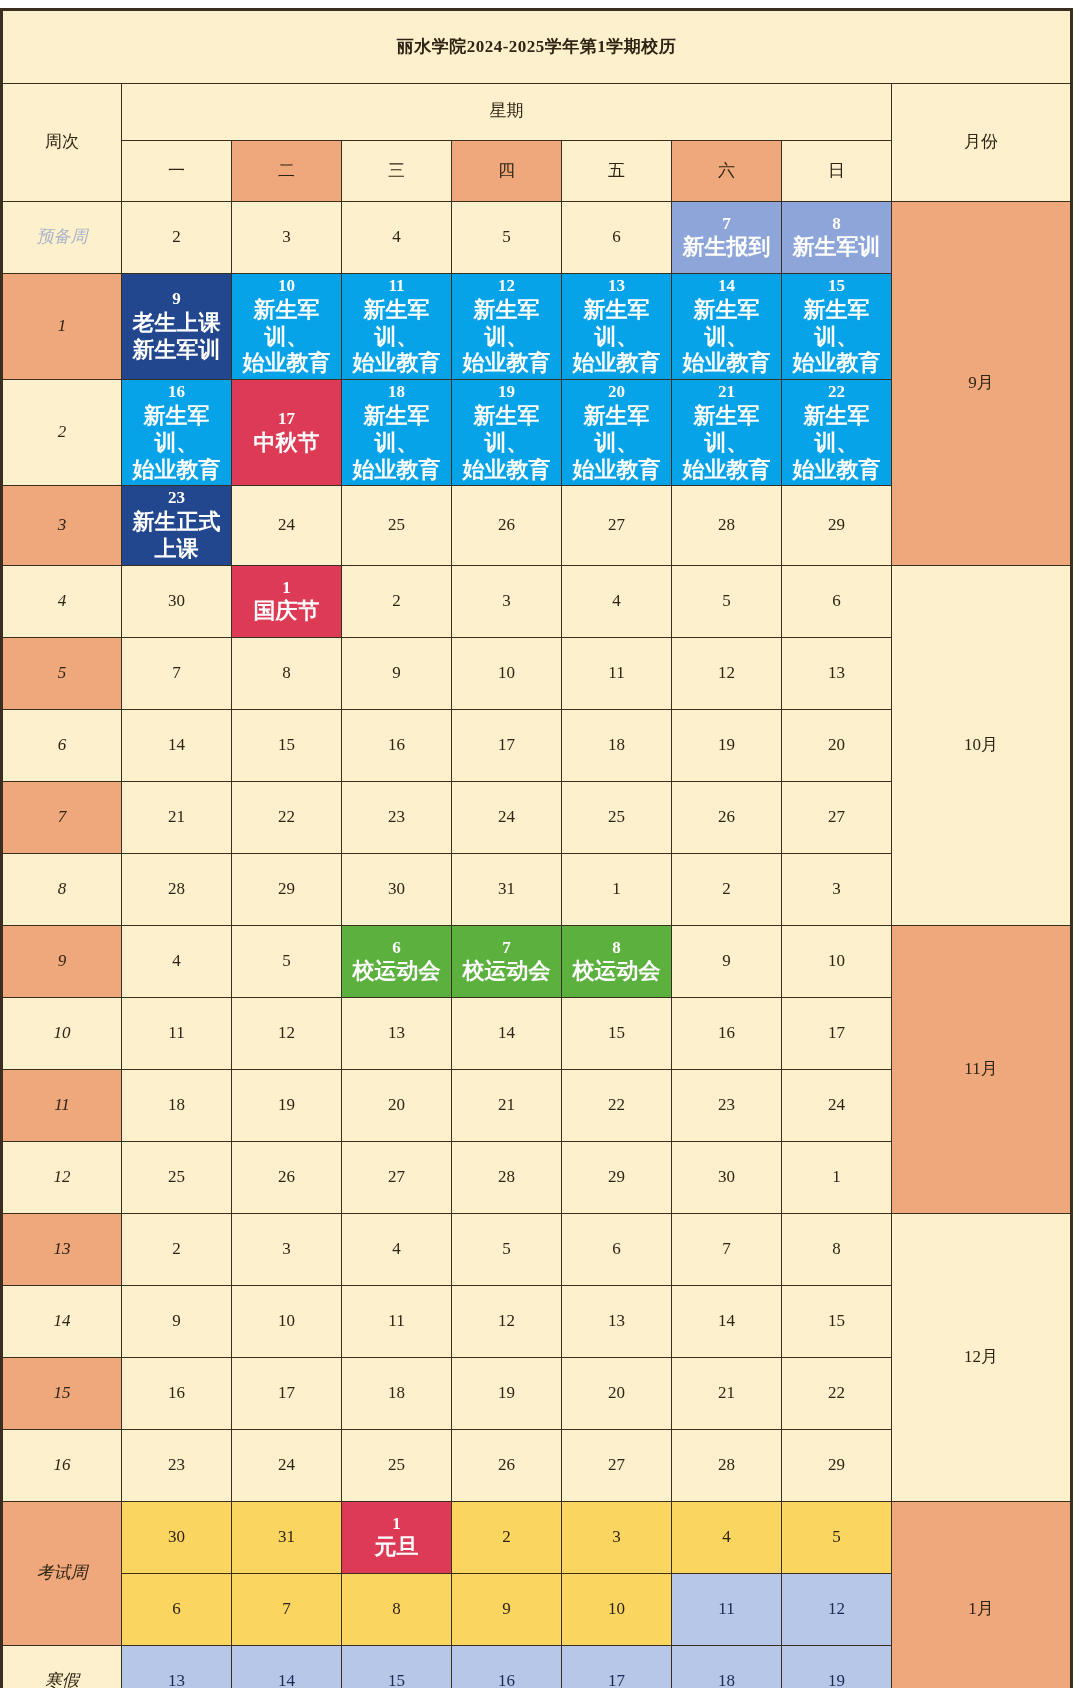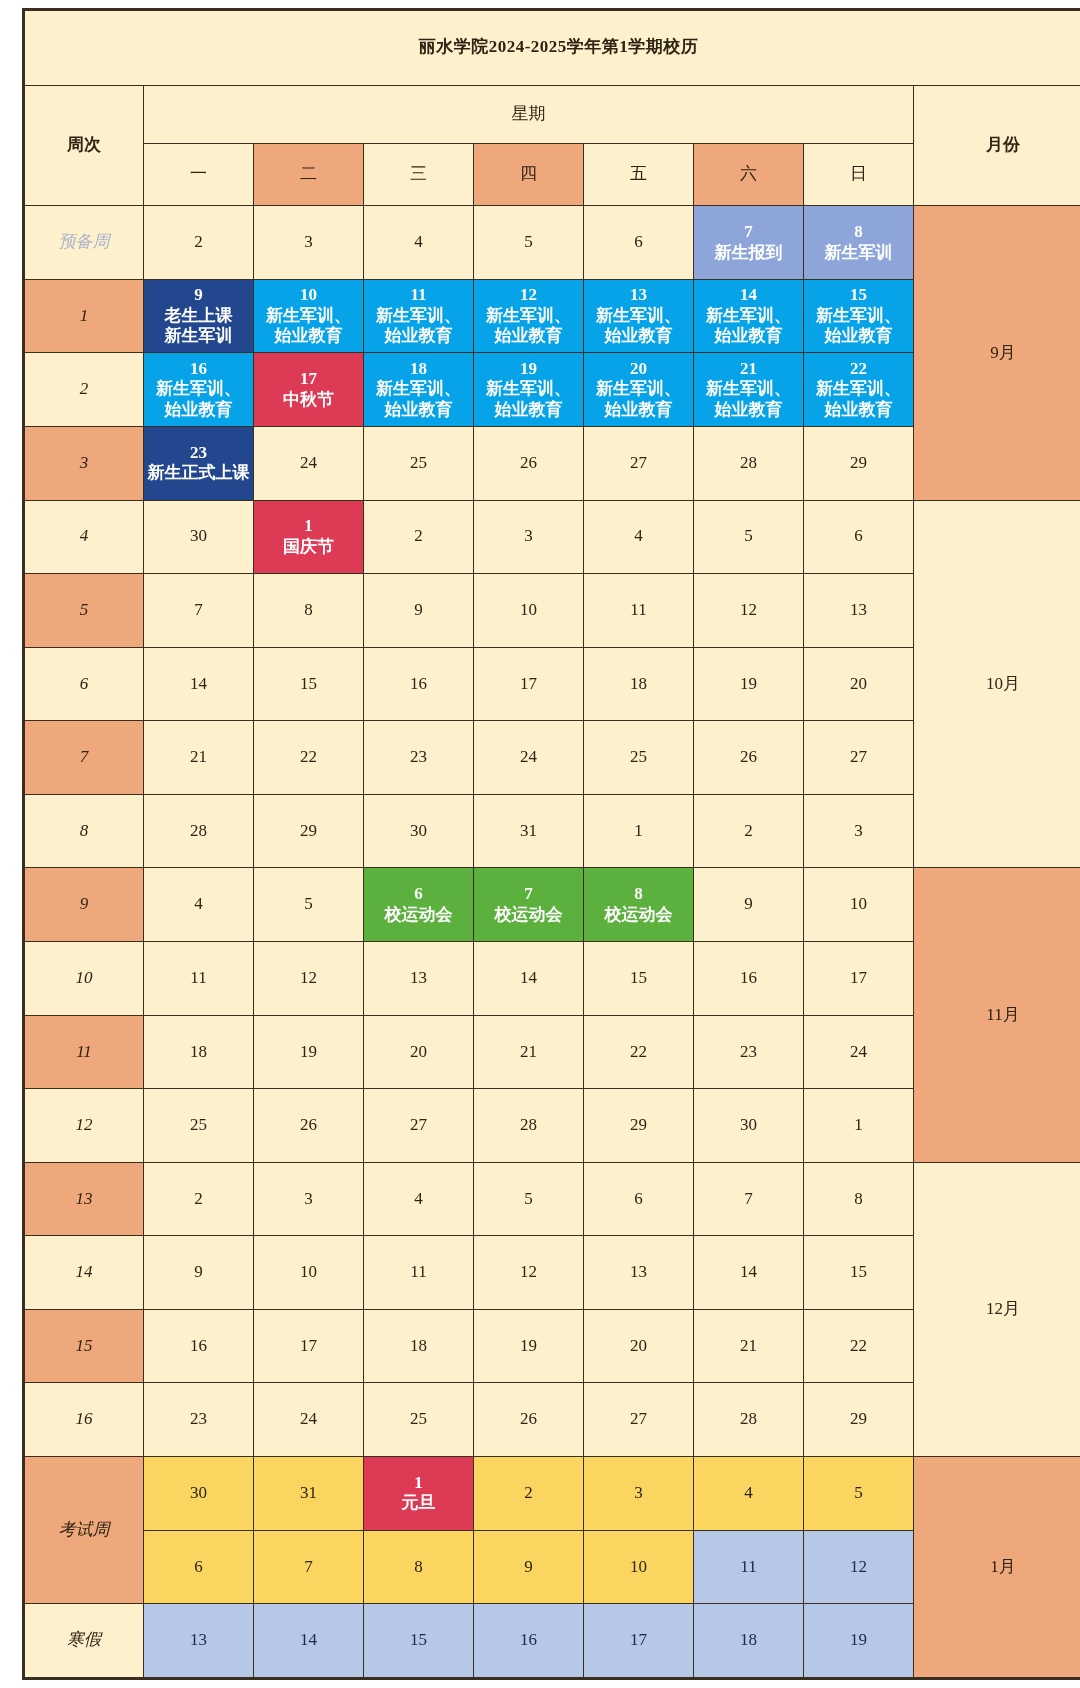--- a/index.html
+++ b/index.html
@@ -5,21 +5,21 @@
 <style>
   html,body{margin:0;padding:0;background:#ffffff;}
   body{
     width:1080px;height:1688px;
     font-family:"Liberation Serif","DejaVu Serif",serif;
     -webkit-font-smoothing:antialiased;
   }
   #cal-wrap{
     box-sizing:border-box;
     width:1080px;height:1688px;
-    padding:8px 10px 8px 22px;
+    padding:8px 10px 8px 0;
   }
   table.cal{
     width:1060px;height:1672px;
     border-collapse:collapse;
     table-layout:fixed;
     background:#fdf0cc;
     border:3px solid #3a2e1e;
   }
   table.cal td{
     border:1.5px solid #3a2e1e;
@@ -42,42 +42,42 @@
   td.title{
     height:68px;
     font-size:29px;
     font-weight:bold;
     letter-spacing:0.5px;
     color:#2e2414;
   }
 
   
   td.hd{font-size:19px;}
-  td.hd-week{height:108px;font-weight:bold;}
-  td.hd-star{height:52px;}
+  td.hd-week{height:108px;}
+  td.hd-star{height:52px;font-family:Liberation Mono, monospace;}
   td.hd-day{height:56px;font-size:21px;}
 
   
   .f-orange{background:#efa87b !important;}
   .f-cream{background:#fdf0cc !important;}
   .f-navy{background:#23478e !important;color:#ffffff !important;font-weight:bold;}
   .f-cyan{background:#06a3e8 !important;color:#ffffff !important;font-weight:bold;}
   .f-red{background:#dd3b55 !important;color:#ffffff !important;font-weight:bold;}
   .f-green{background:#5cb03e !important;color:#ffffff !important;font-weight:bold;}
   .f-periwinkle{background:#8da5d8 !important;color:#ffffff !important;}
   .f-yellow{background:#fad55f !important;color:#2e2414 !important;}
   .f-lightblue{background:#b6c7e8 !important;color:#1b2a55 !important;}
   .t-muted{color:#a9b3cb !important;}
 
   td.wk{font-size:18px;font-style:italic;}
   td.mo{font-size:19px;}
   td.day{height:67px;}
   td.day .num{display:block;font-size:17px;}
   td.day.ev .num{font-size:17px;font-weight:bold;}
-  td.day .lbl{display:block;font-size:17px;font-weight:bold;}
+  td.day .lbl{display:block;font-size:22px;font-weight:bold;}
   td.day.ev{font-size:17px;}
 </style>
 </head>
 <body>
 
 <div id="cal-wrap">
   <table class="cal">
     <colgroup>
       <col class="c-week">
       <col class="c-day">

